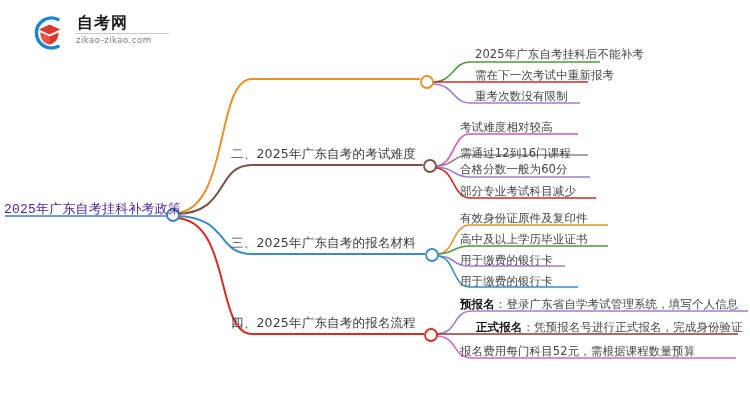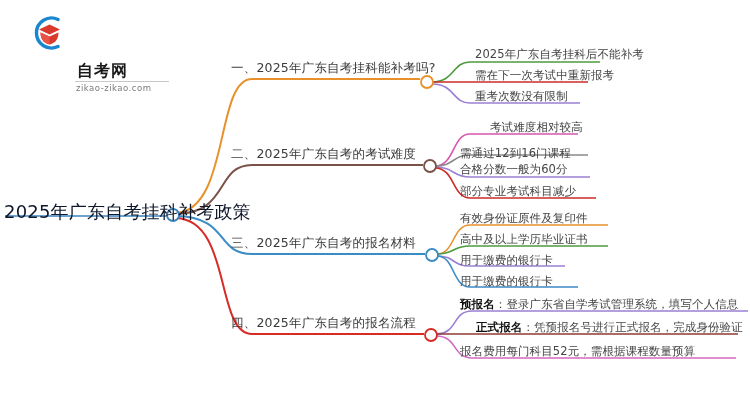--- a/index.html
+++ b/index.html
@@ -39,21 +39,20 @@
   .logo-mark {
     position: absolute;
     left: 0; top: 2px;
     width: 40px; height: 38px;
   }
   .logo-text-wrap {
     position: absolute;
     left: 47px;
     top: 1px;
     width: 95px;
-    margin-top: 48px;
   }
   .logo-cn {
     font-family: "DejaVu Sans", "Liberation Sans", sans-serif;
     font-size: 16px;
     font-weight: bold;
     color: #1a1a1a;
     letter-spacing: 1px;
     line-height: 19px;
     padding-left: 2px;
   }
@@ -73,25 +72,26 @@
   }
 
   
   .node {
     position: absolute;
     white-space: nowrap;
     font-family: "DejaVu Sans", "Liberation Sans", sans-serif;
     color: #3b3b3b;
   }
   .root-node {
-    font-size: 18px;
-    color: #0f172a;
+    font-size: 13px;
+    color: #4c1d95;
     left: 4px;
     top: 200px;
     letter-spacing: 0.2px;
+    font-family: Liberation Mono, monospace;
   }
   .branch-node {
     font-size: 12.5px;
     color: #3b3b3b;
     letter-spacing: 0.2px;
   }
   .leaf-node {
     font-size: 11.5px;
     color: #444444;
     letter-spacing: 0.1px;
@@ -157,27 +157,26 @@
 
     <circle cx="173" cy="215" r="6" fill="#ffffff" stroke="#3b83bd" stroke-width="1.8"></circle>
     <circle cx="427" cy="82" r="6" fill="#ffffff" stroke="#E8912B" stroke-width="1.8"></circle>
     <circle cx="430" cy="166" r="6" fill="#ffffff" stroke="#7B5248" stroke-width="1.8"></circle>
     <circle cx="432" cy="255" r="6" fill="#ffffff" stroke="#3B8BC4" stroke-width="1.8"></circle>
     <circle cx="431" cy="335" r="6" fill="#ffffff" stroke="#D62B26" stroke-width="1.8"></circle>
   </svg>
 
   <div class="node root-node">2025年广东自考挂科补考政策</div>
 
-  <div class="node branch-node" style="left:231px; top:60px;">一、2025年广东自考挂科能补考吗?</div>
   <div class="node leaf-node" style="left:475px; top:47px;">2025年广东自考挂科后不能补考</div>
   <div class="node leaf-node" style="left:475px; top:89px;">重考次数没有限制</div>
   <div class="node leaf-node" style="left:475px; top:68px;">需在下一次考试中重新报考</div>
 
   <div class="node branch-node" style="left:231px; top:146px;">二、2025年广东自考的考试难度</div>
-  <div class="node leaf-node" style="left:460px; top:120px;margin-left:30px;">考试难度相对较高</div>
+  <div class="node leaf-node" style="left:460px; top:120px;">考试难度相对较高</div>
   <div class="node leaf-node" style="left:460px; top:146px;">需通过12到16门课程</div>
   <div class="node leaf-node" style="left:460px; top:162px;">合格分数一般为60分</div>
   <div class="node leaf-node" style="left:460px; top:184px;">部分专业考试科目减少</div>
 
   <div class="node branch-node" style="left:231px; top:235px;text-align:right;">三、2025年广东自考的报名材料</div>
   <div class="node leaf-node" style="left:460px; top:232px;">高中及以上学历毕业证书</div>
   <div class="node leaf-node" style="left:460px; top:211px;">有效身份证原件及复印件</div>
   <div class="node leaf-node" style="left:460px; top:253px;">用于缴费的银行卡</div>
   <div class="node leaf-node" style="left:460px; top:274px;">用于缴费的银行卡</div>
 

